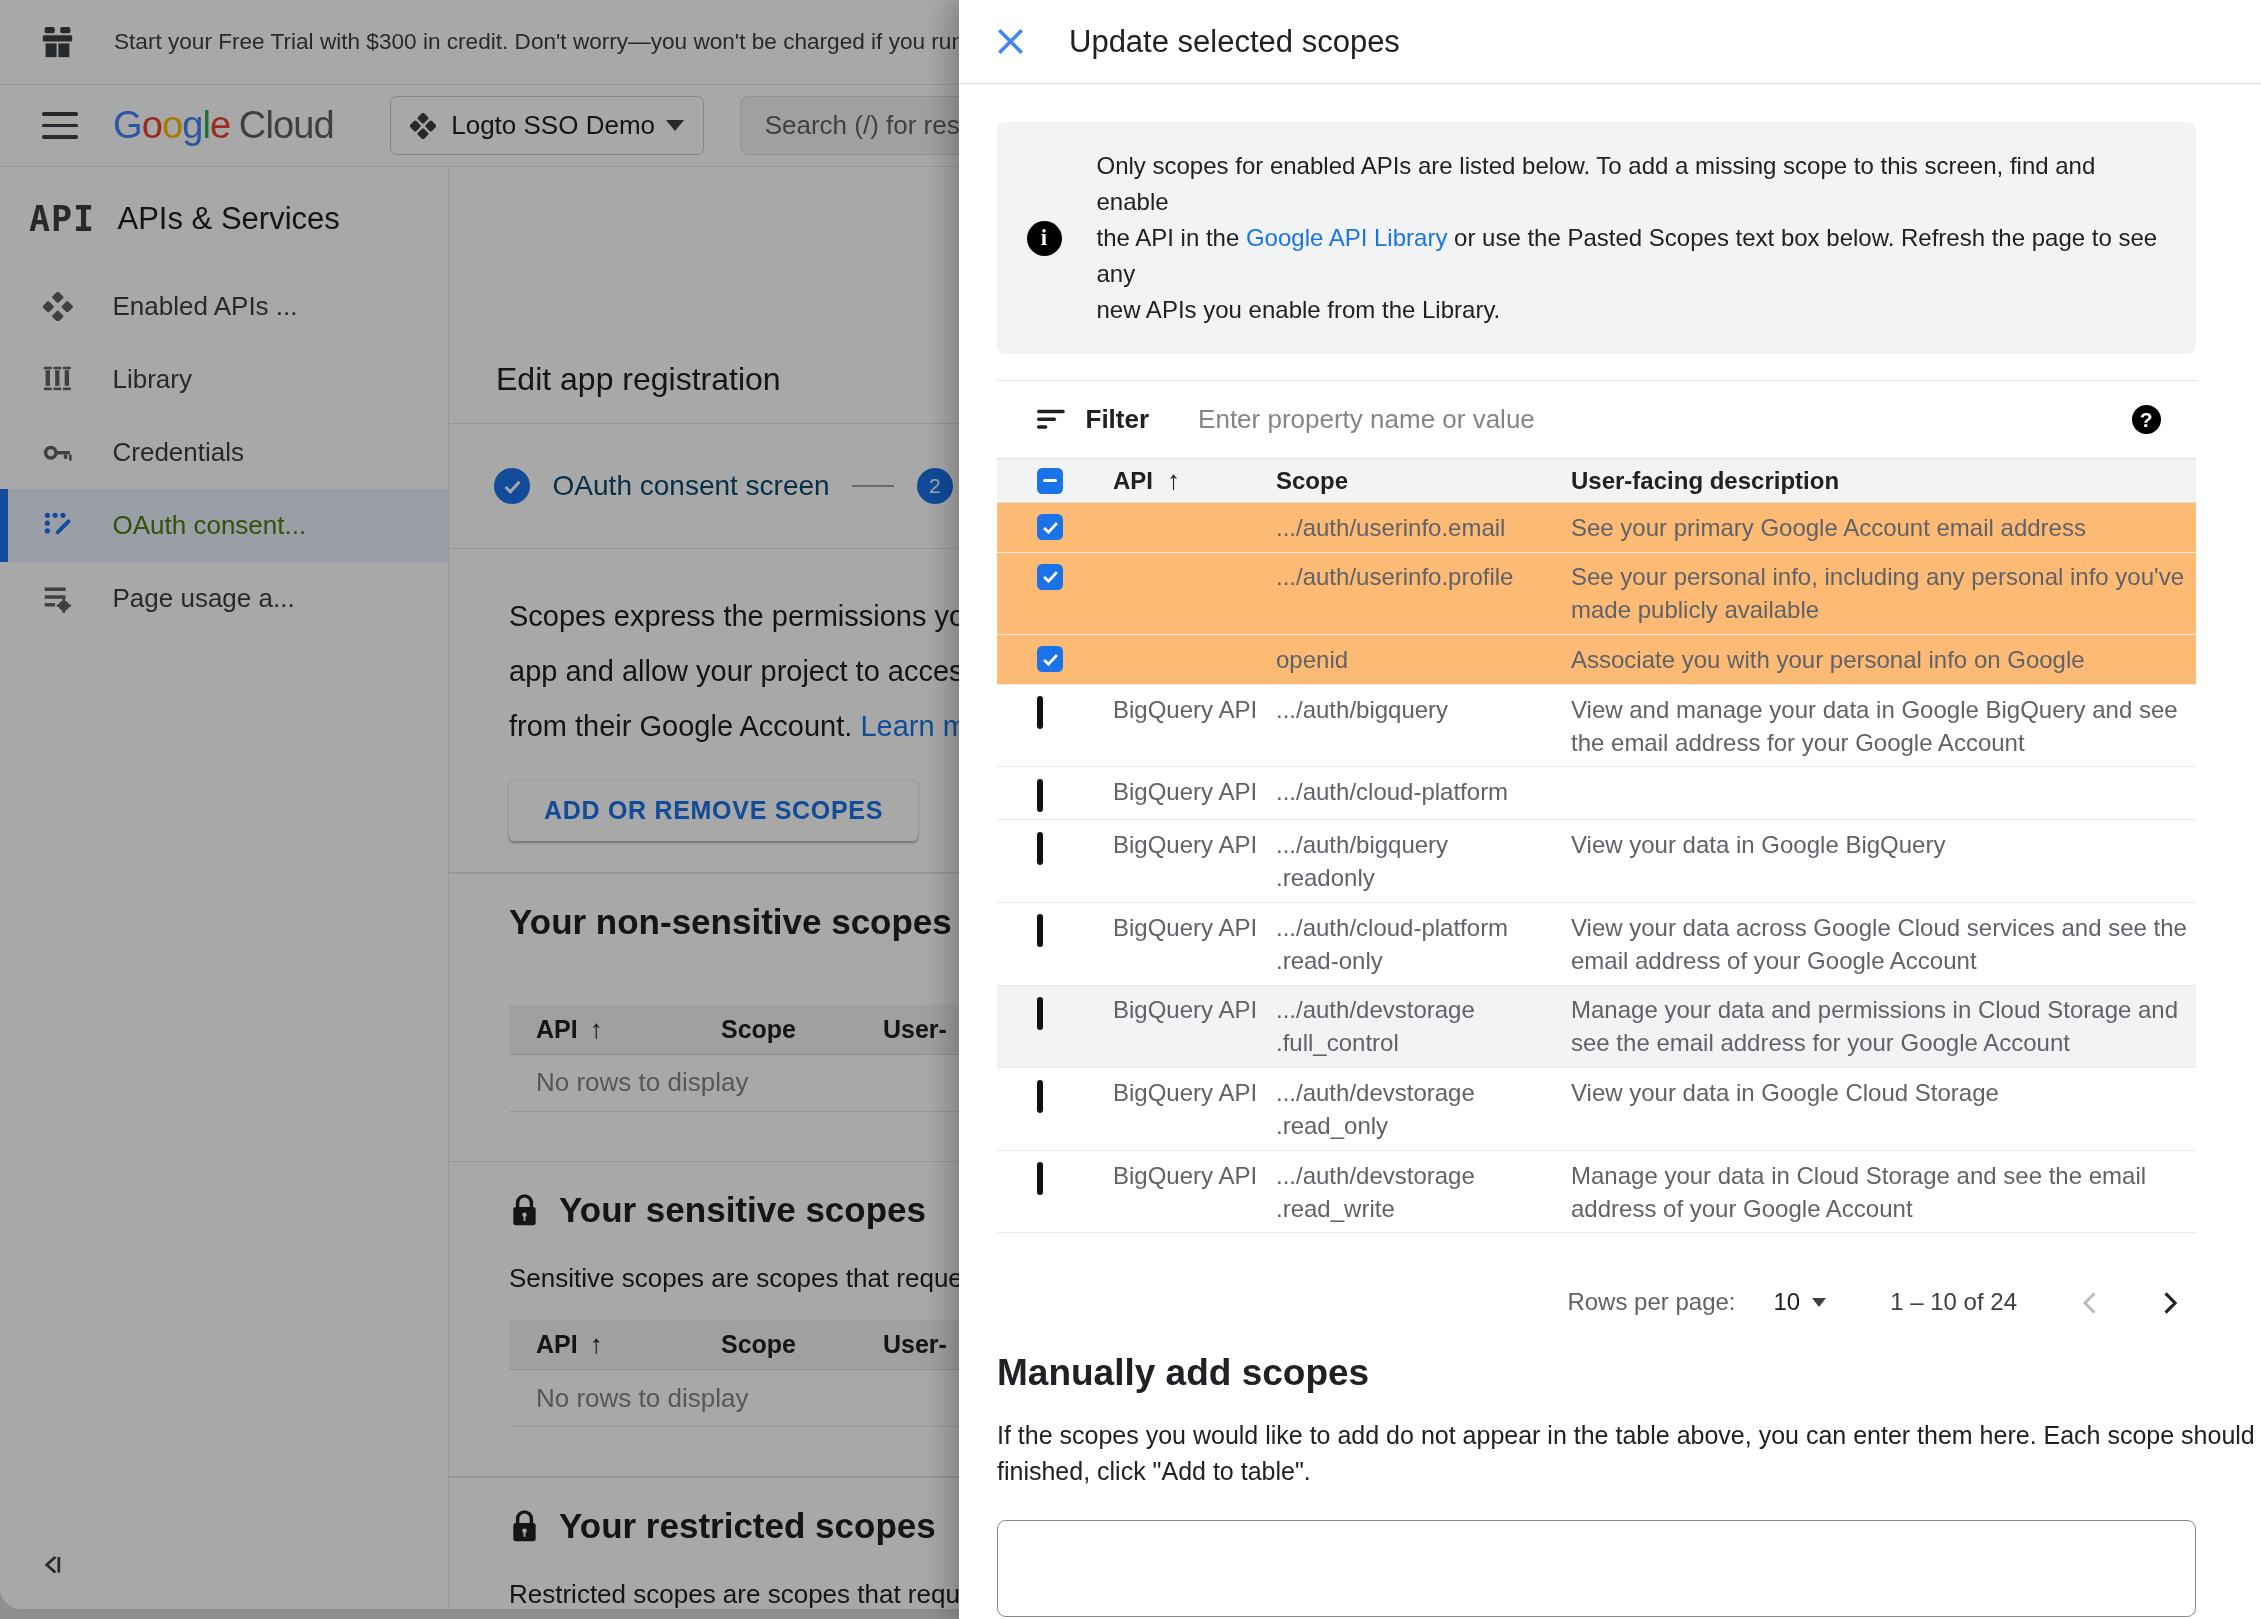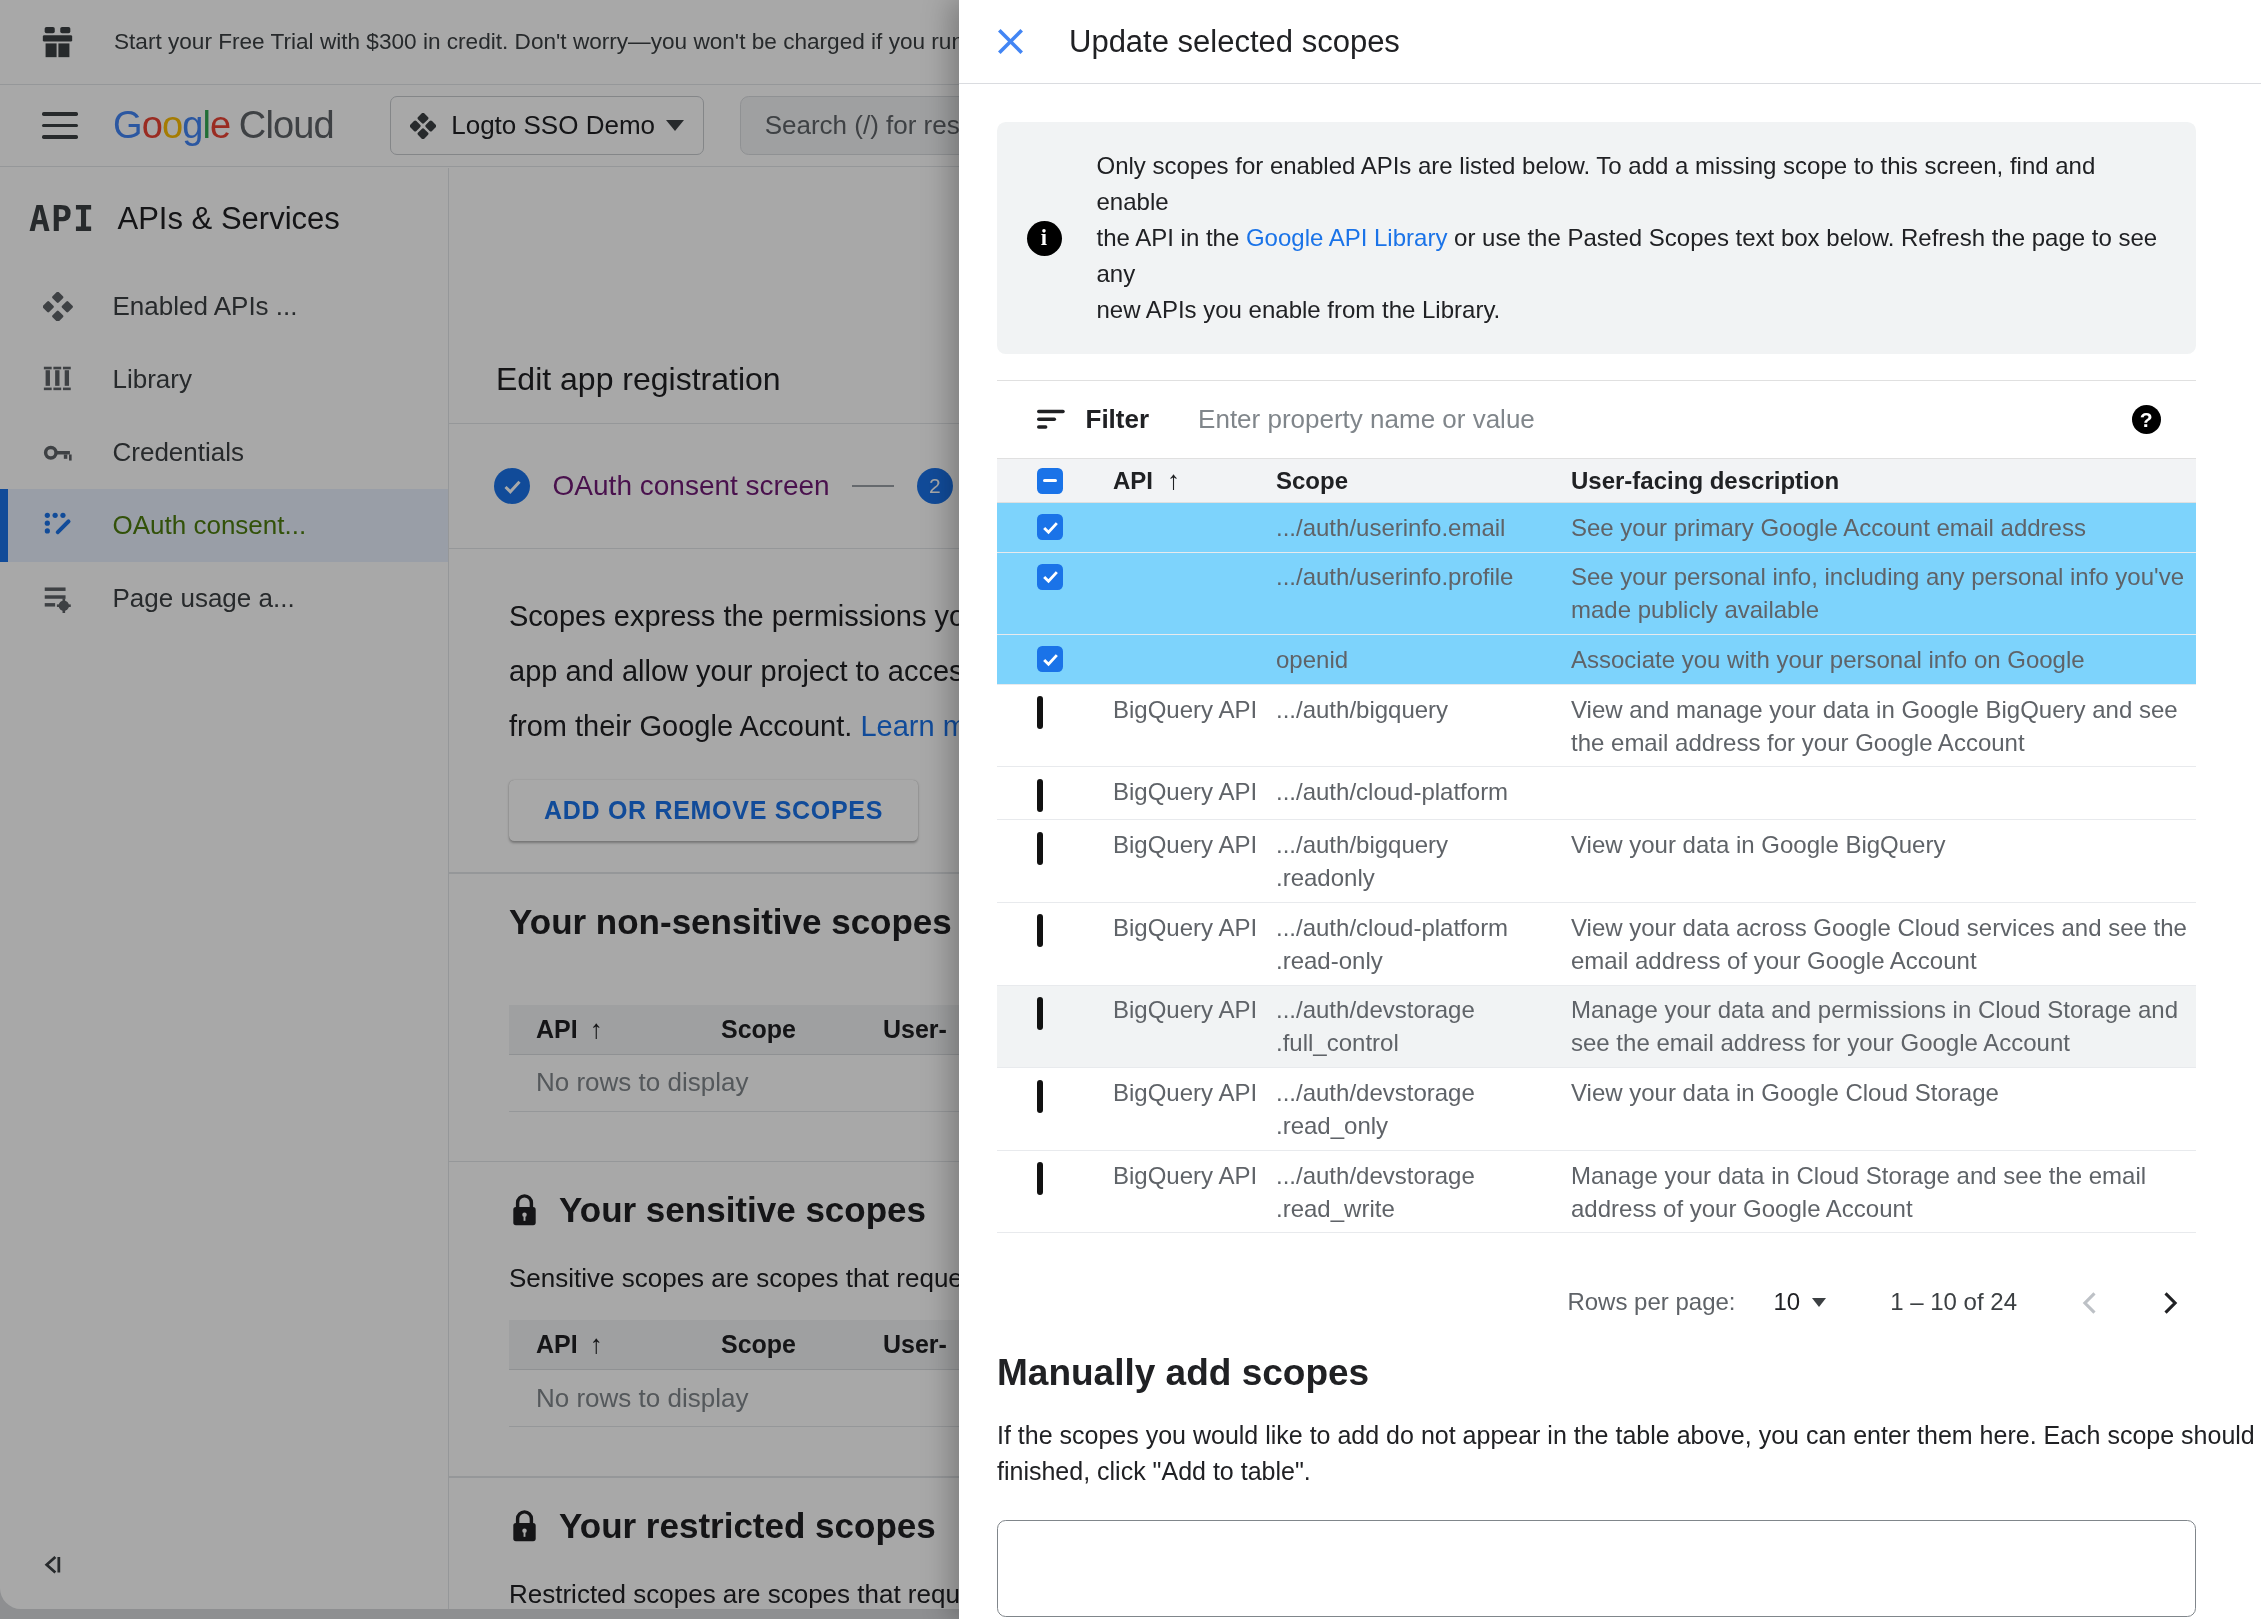--- a/index.html
+++ b/index.html
@@ -46,21 +46,21 @@
   .nav-item.selected .nav-label { color:#4d7c0f; }
   .collapse { position:absolute; left:38px; bottom:29.5px; width:29.5px; height:29.5px; cursor:pointer;}
 
   .main { position:absolute; left:449px; top:168px; right:0; bottom:0; }
   .page-title-row { height:88px; border-bottom:1.7px solid #e3e5e8; display:flex; align-items:center; }
   .page-title { margin-left:47px; font-size:32px; color:#202124; }
   .stepper { height:125px; border-bottom:1.7px solid #e3e5e8; display:flex; align-items:center; }
   .step { display:flex; align-items:center; }
   .step-circle { width:36px; height:36px; border-radius:50%; background:#1a73e8; color:#fff;
     display:flex; align-items:center; justify-content:center; font-size:21px; flex:none;}
-  .step-label { margin-left:22.6px; font-size:28px; color:#701a75; white-space:nowrap; }
+  .step-label { margin-left:22.6px; font-size:28px; color:#0c4a6e; white-space:nowrap; }
   .step-label.current { font-weight:700; }
   .step-dash { width:42px; height:2.6px; background:#9aa0a6; margin:0 22.6px; }
   .m1 { margin-left:45px; }
 
   .content { padding-left:60px; }
   .intro { margin-top:40px; font-size:29px; color:#202124; line-height:55px; white-space:nowrap; }
   .link { color:#1a73e8; cursor:pointer; }
   .add-btn { margin-top:26px; height:61px; padding:0 35px; background:#fff; border:none;
     border-radius:5.2px; box-shadow:0 1.7px 2.6px rgba(0,0,0,.3), 0 0 0.9px rgba(0,0,0,.2);
     color:#1a73e8; font-weight:700; font-size:25px; letter-spacing:0.7px; cursor:pointer;
@@ -111,21 +111,21 @@
   .ptable { width:100%; }
   .phead { height:45px; background:#f2f3f5; border-top:1.7px solid #e0e0e0;
     border-bottom:1.7px solid #e0e0e0; display:flex; align-items:center;
     font-size:24px; font-weight:700; color:#202124; }
   .c-check { width:116px; padding-left:40px; flex:none; }
   .c-api { width:163px; flex:none; display:flex; align-items:center; gap:14px;}
   .c-scope { width:295px; flex:none; }
   .c-desc { flex:1; }
   .prow { display:flex; padding:7.8px 0; border-bottom:1.7px solid #e8eaed;
     font-size:24px; color:#5f6368; line-height:33px; }
-  .prow.sel { background:#7dd3fc; }
+  .prow.sel { background:#fdba74; }
   .prow.hov { background:#f1f3f4; }
   .prow .c-check { padding-top:3.5px; }
   .prow .c-api { display:block; }
 
   .cbx { width:26px; height:26px; border-radius:5.2px; cursor:pointer; }
   .cbx.off { border:3.5px solid #111; background:#fff; }
   .cbx.on, .cbx.ind { background:#1a73e8; display:flex; align-items:center; justify-content:center; }
   .cbx.ind::after { content:""; width:14px; height:3.5px; background:#fff; border-radius:1.7px;}
 
   .pager { height:83px; display:flex; align-items:flex-end; justify-content:flex-end;

